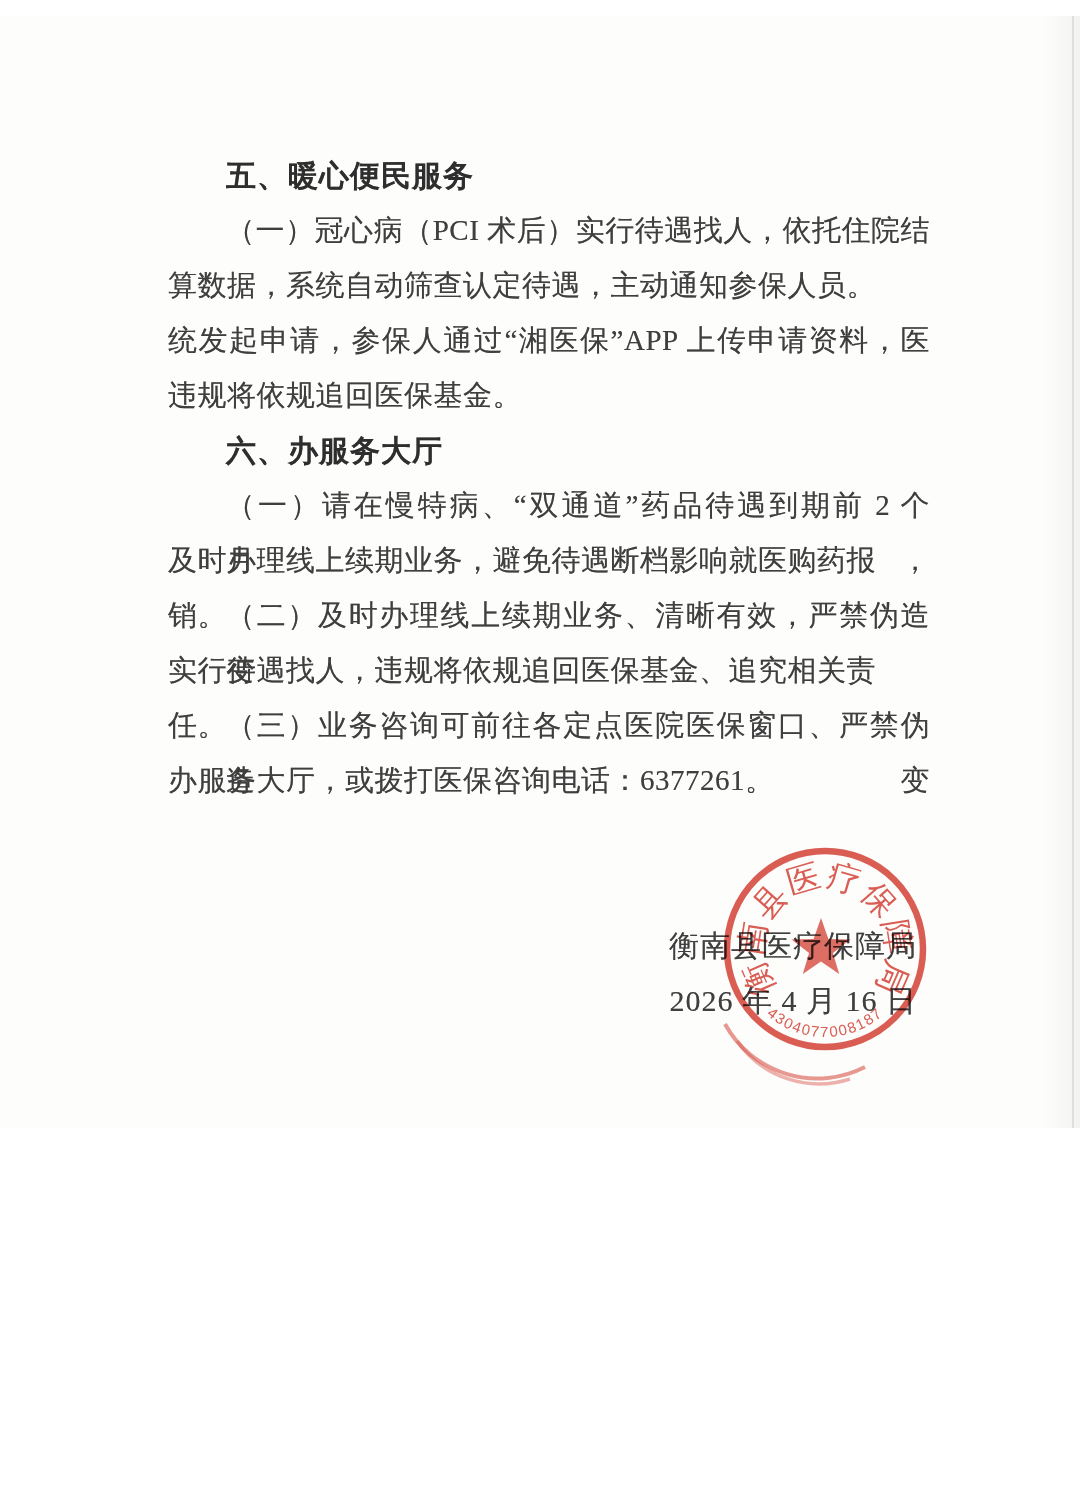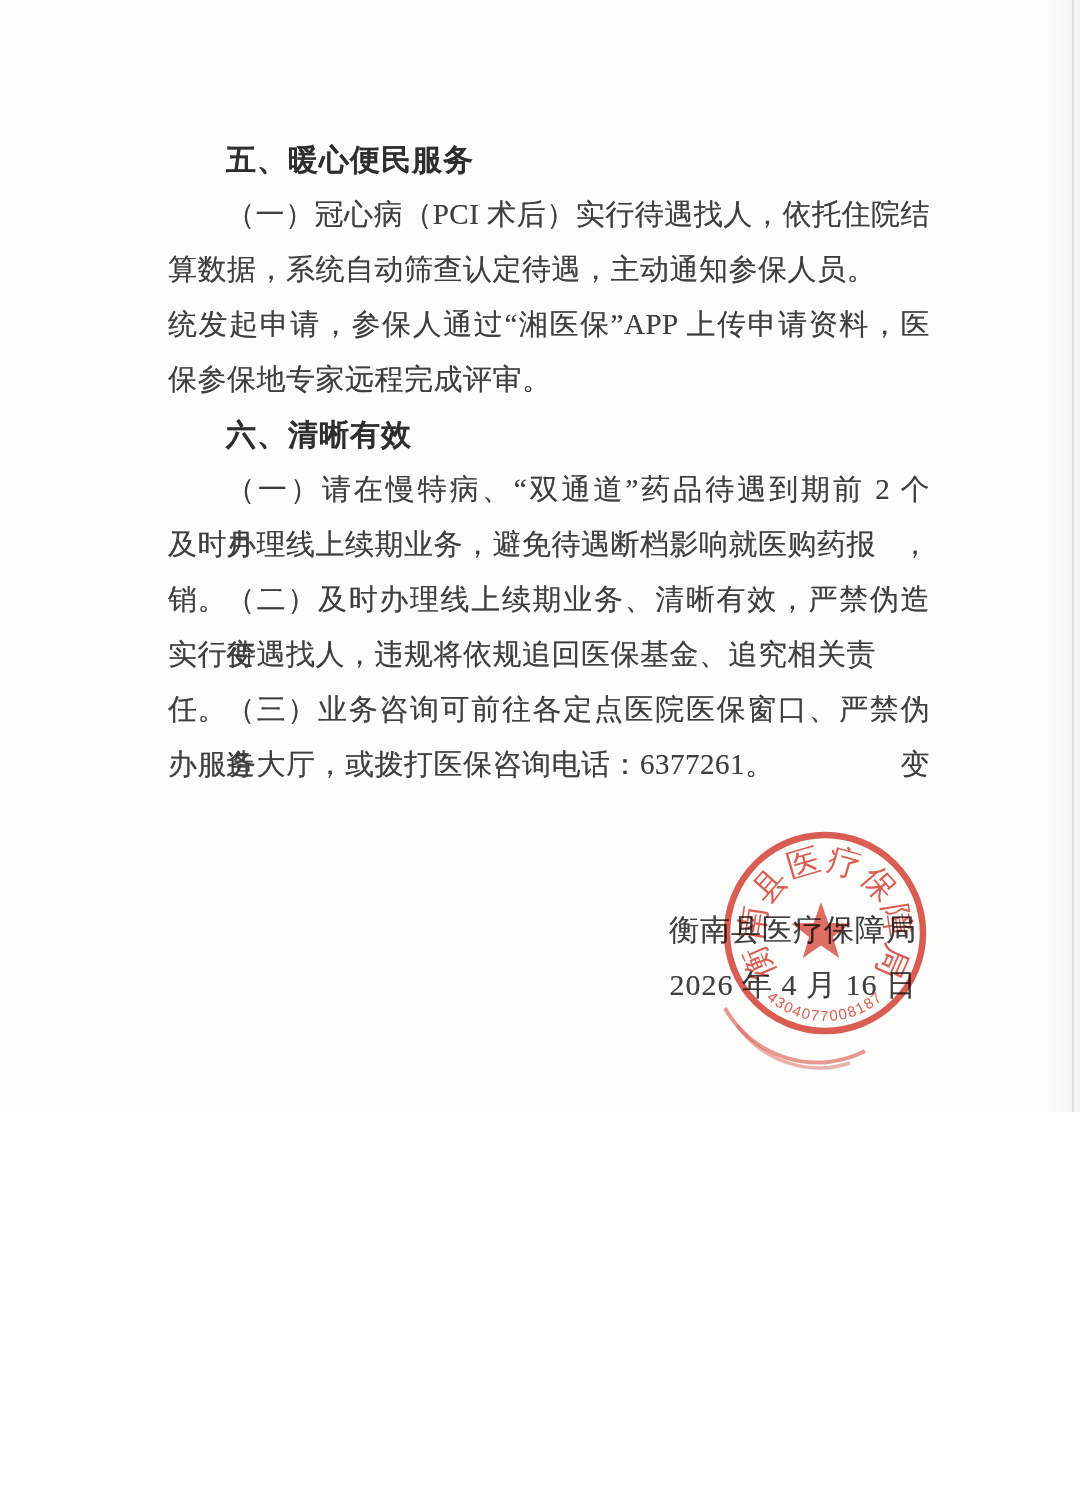--- a/index.html
+++ b/index.html
@@ -7,20 +7,21 @@
   body {
     font-family: "Liberation Serif", serif;
     background: #ffffff;
   }
   .page {
     position: relative;
     width: 1080px;
     height: 1112px;
     background: linear-gradient(to right, #fdfdfc 0%, #fdfdfc 96.5%, #f3f3f2 100%);
     overflow: hidden;
+    margin-top: 16px;
   }
   .scan-edge-line {
     position: absolute;
     left: 1072px;
     top: 0;
     width: 2px;
     height: 1512px;
     background: #d9d9d9;
     opacity: 0.8;
   }
@@ -78,22 +79,22 @@
 </head>
 <body>
 
 <div class="page">
 
   <div class="textblock">
     <div class="line heading indent">五、暖心便民服务</div>
     <div class="line indent fill">（一）冠心病（PCI 术后）实行待遇找人，依托住院结</div>
     <div class="line">算数据，系统自动筛查认定待遇，主动通知参保人员。</div>
     <div class="line fill">统发起申请，参保人通过“湘医保”APP 上传申请资料，医</div>
-    <div class="line">保参保地专家远程完成评审。</div>
-    <div class="line heading indent">六、清晰有效</div>
+    <div class="line">违规将依规追回医保基金。</div>
+    <div class="line heading indent">六、办服务大厅</div>
     <div class="line indent fill">（一）请在慢特病、“双通道”药品待遇到期前 2 个月，</div>
     <div class="line">及时办理线上续期业务，避免待遇断档影响就医购药报销。</div>
     <div class="line indent fill">（二）及时办理线上续期业务、清晰有效，严禁伪造变</div>
     <div class="line">实行待遇找人，违规将依规追回医保基金、追究相关责任。</div>
     <div class="line indent fill">（三）业务咨询可前往各定点医院医保窗口、严禁伪造变</div>
     <div class="line">办服务大厅，或拨打医保咨询电话：6377261。</div>
   </div>
 
   <div class="sig-line sig-name">衡南县医疗保障局</div>
   <div class="sig-line sig-date">2026 年 4 月 16 日</div>

